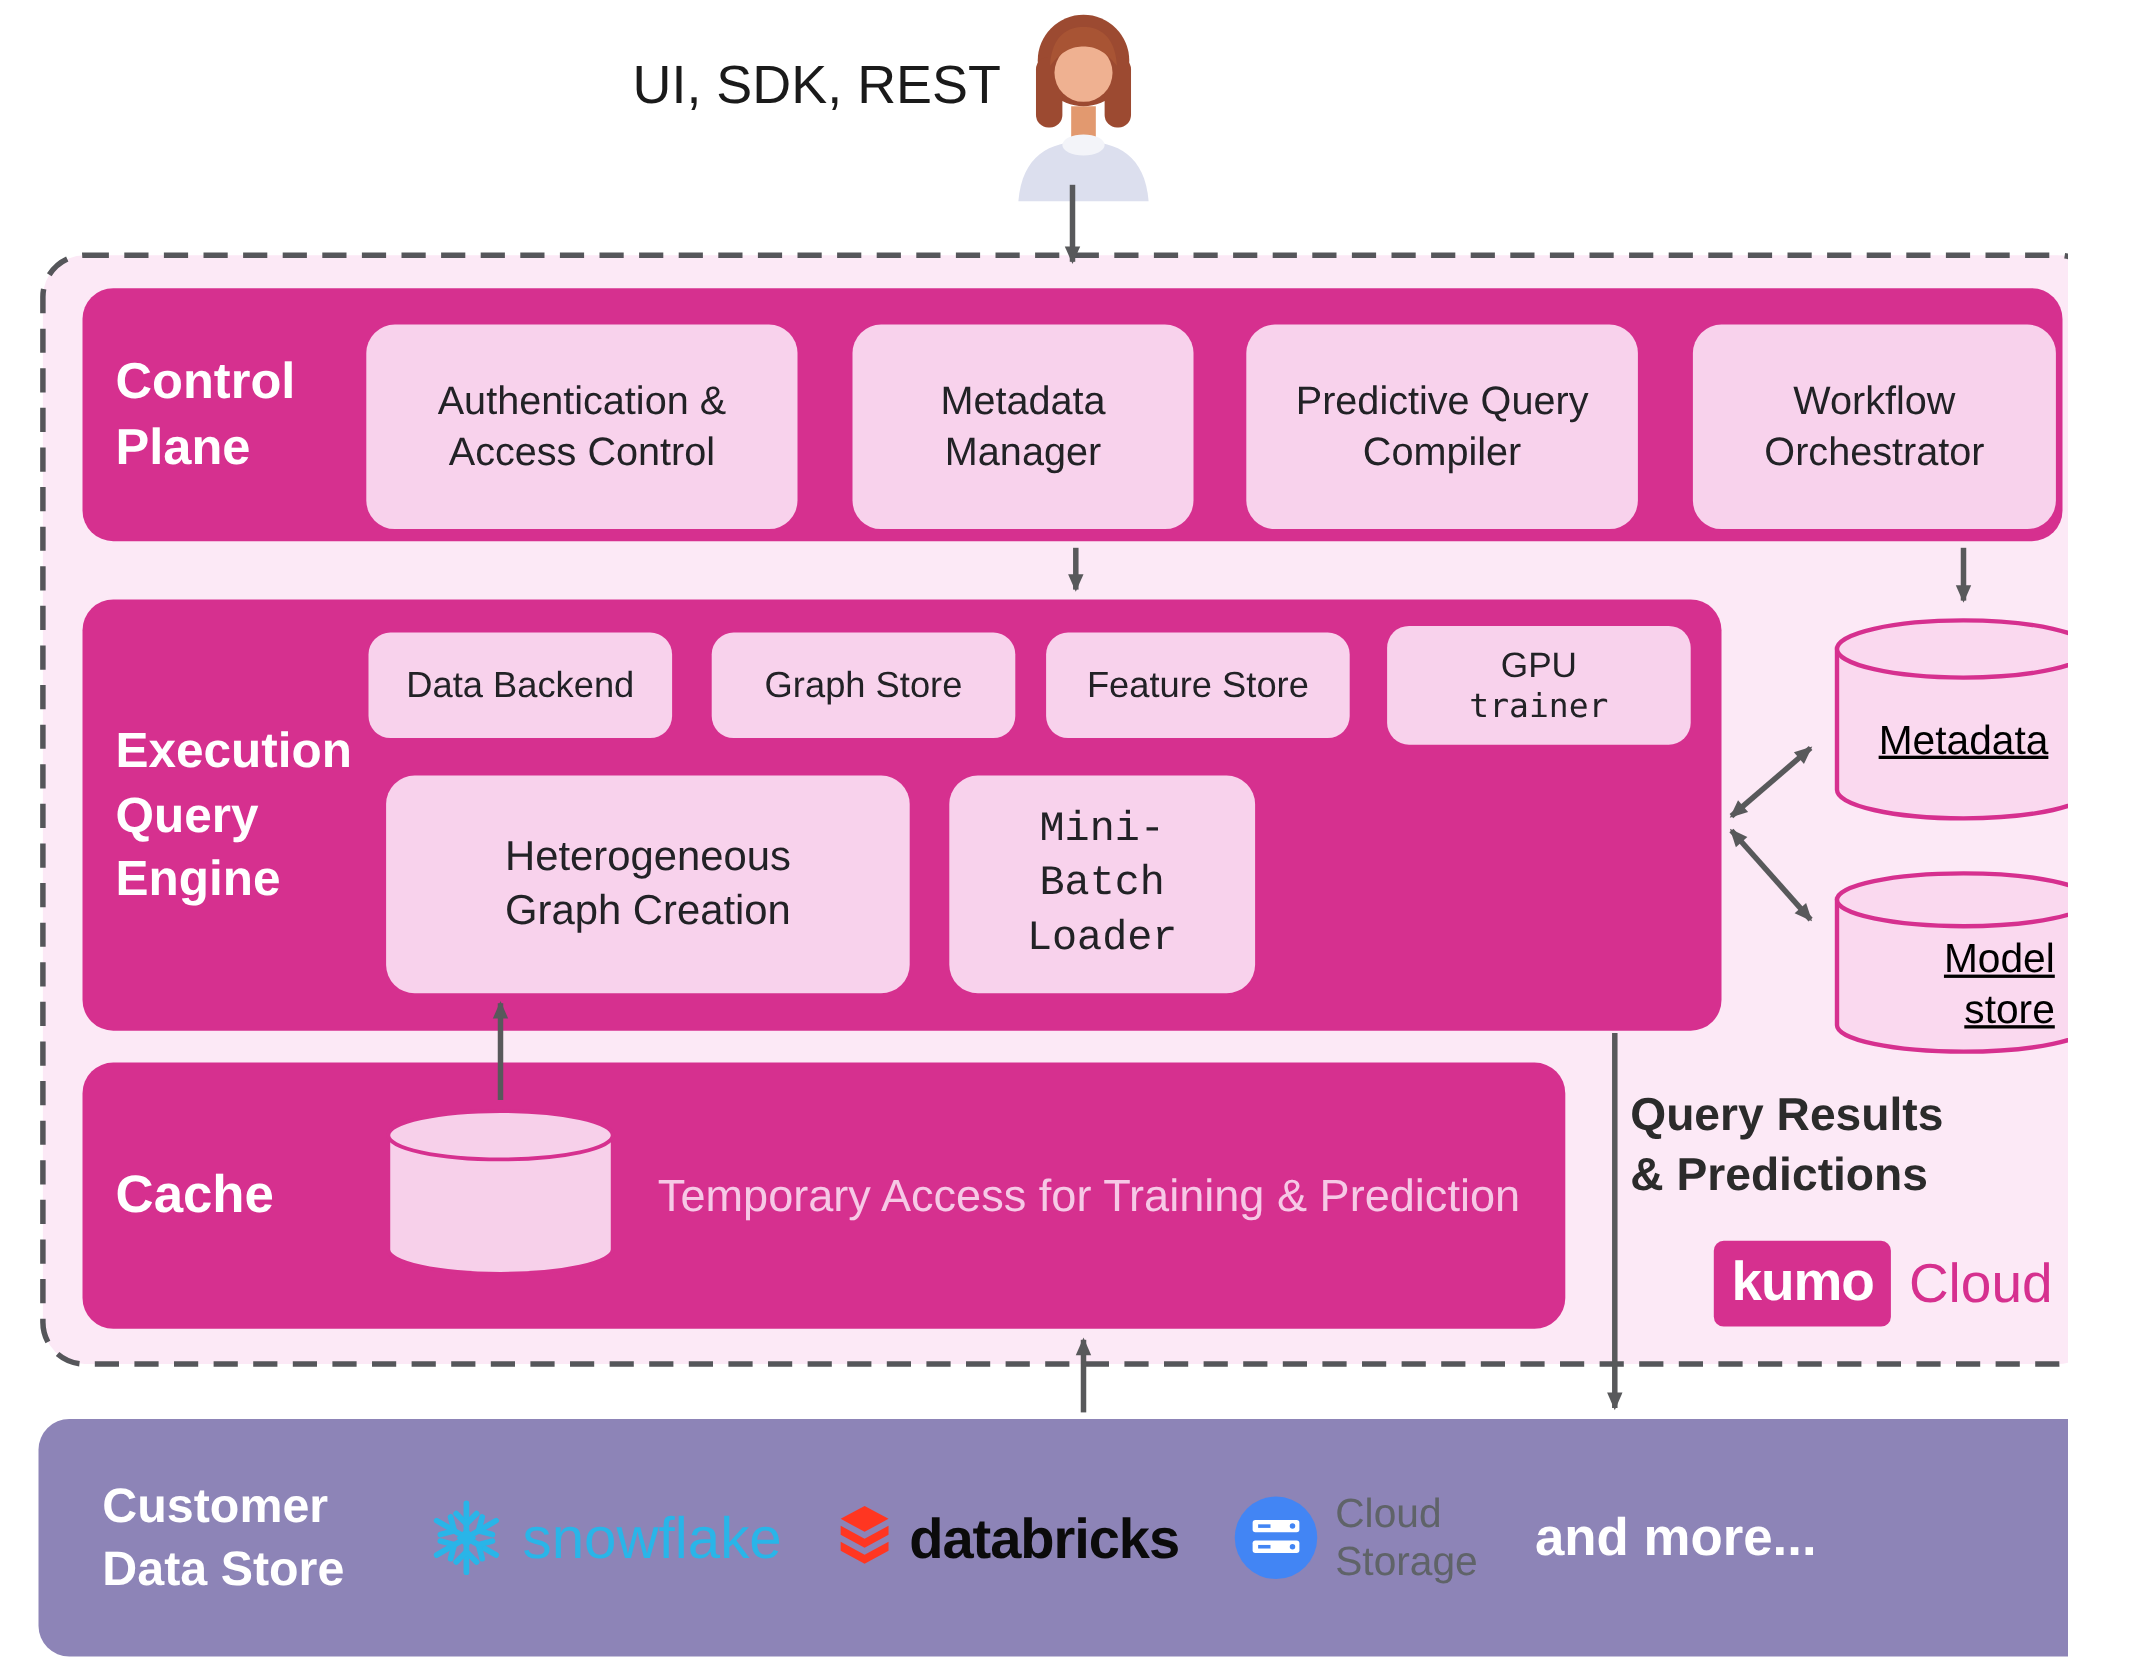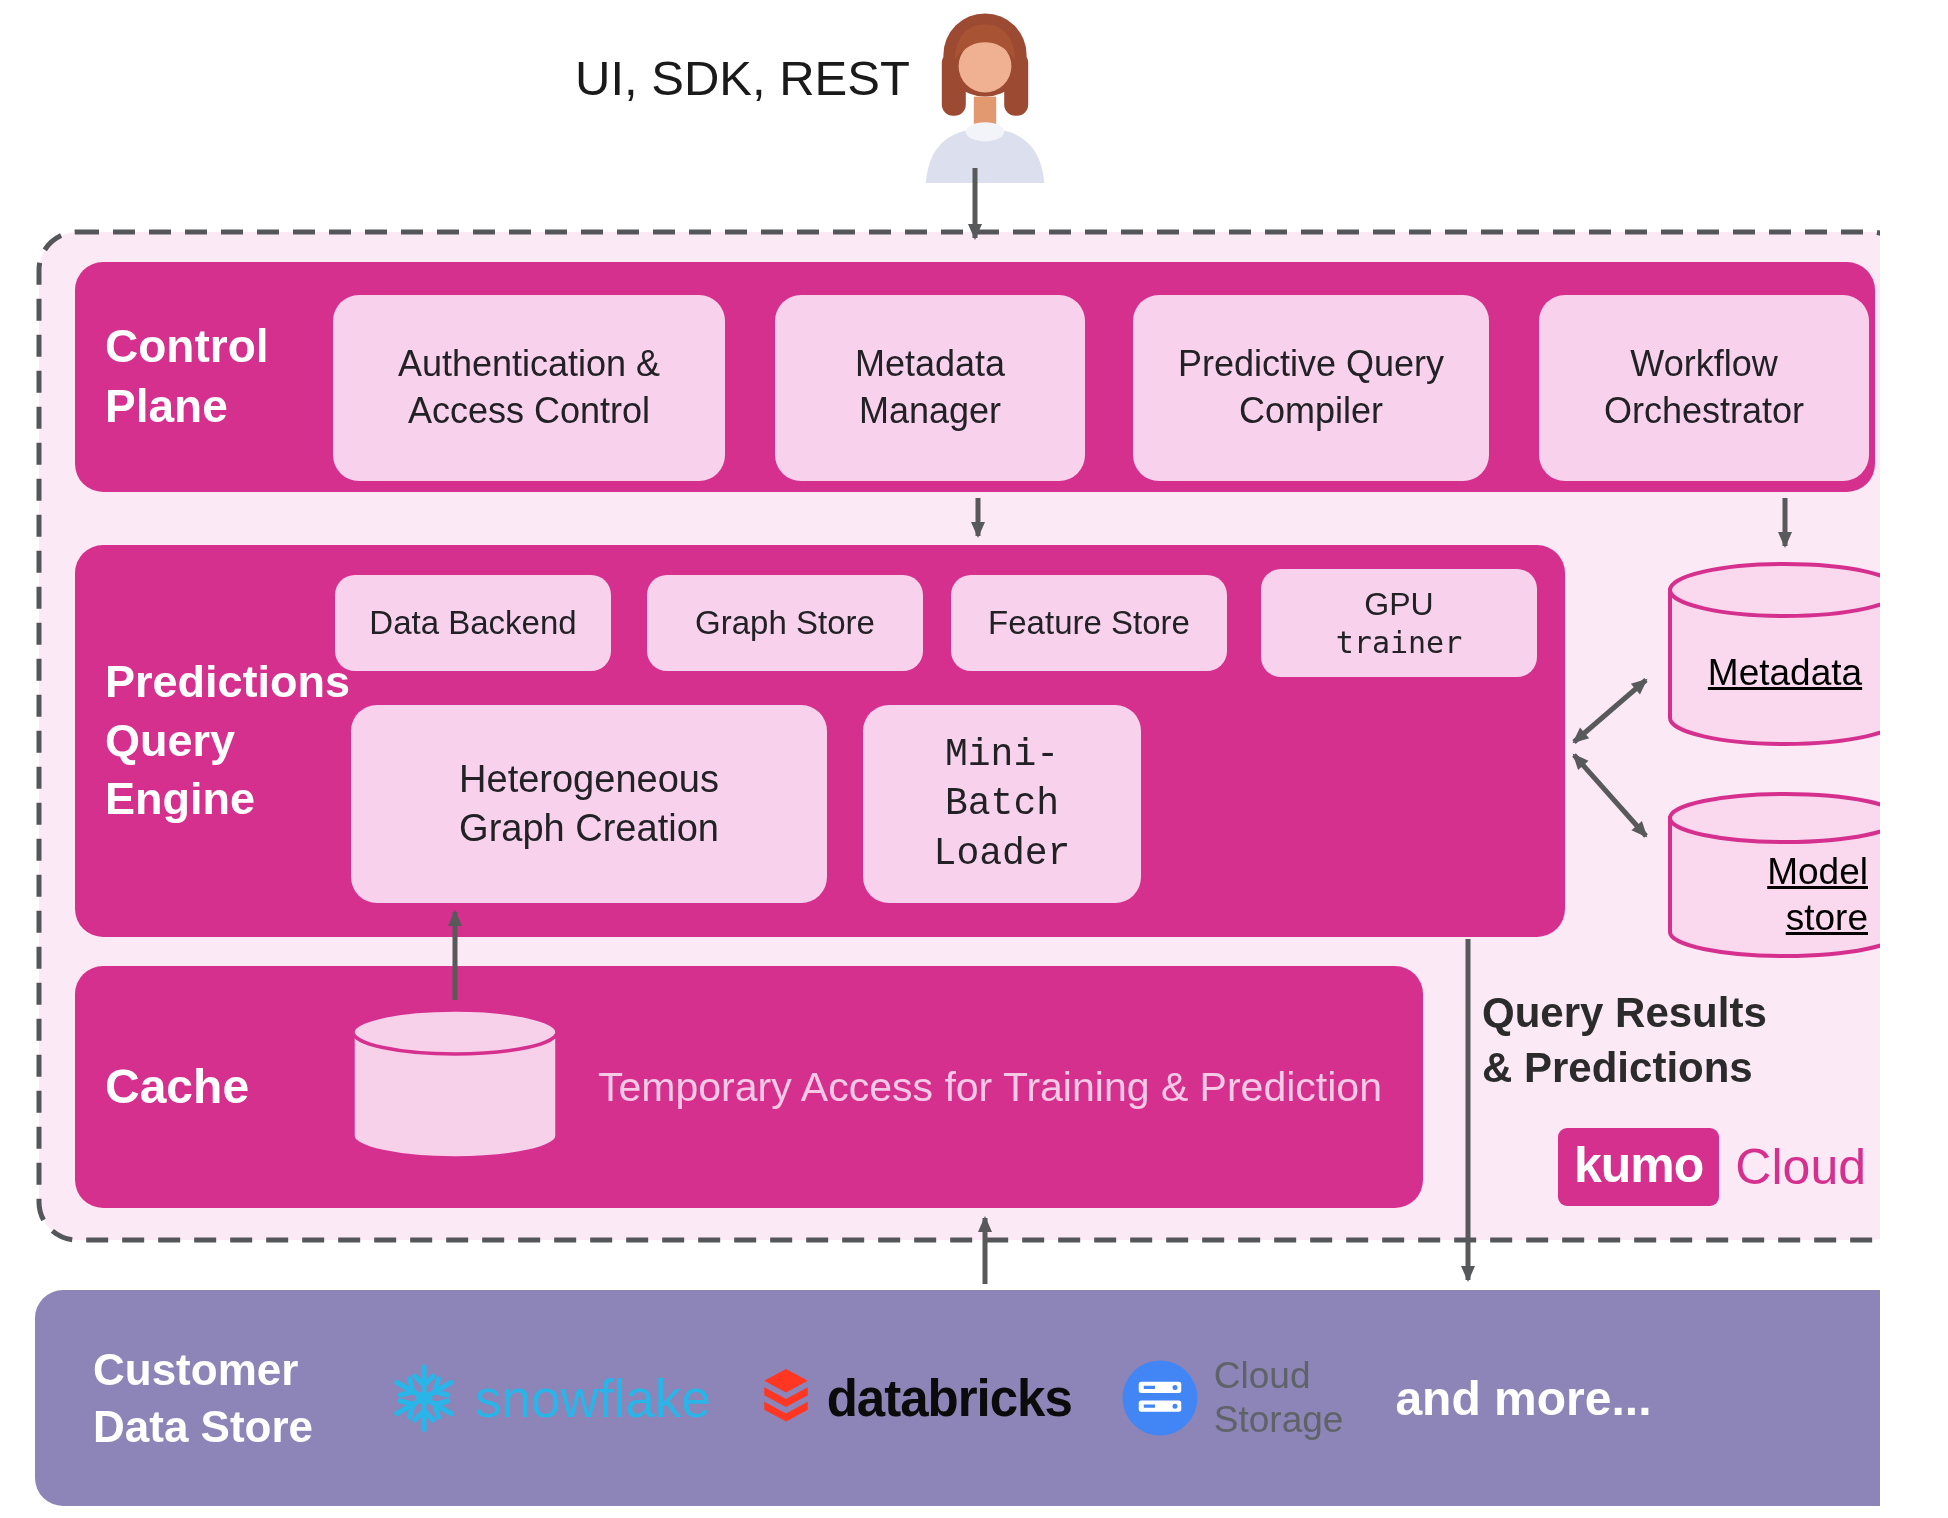--- a/index.html
+++ b/index.html
@@ -124,21 +124,21 @@
       </div>
       <div class="pinkbox cp-box cp-box-2">
         <span>Predictive Query Compiler</span>
       </div>
       <div class="pinkbox cp-box cp-box-3">
         <span>Workflow Orchestrator</span>
       </div>
     </div>
 
     <div class="section engine">
-      <div class="section-label eng-label">Predictions Query Engine</div>
+      <div class="section-label eng-label">Execution Query Engine</div>
       <div class="pinkbox small-box sb-0">
         <span>Data Backend</span>
       </div>
       <div class="pinkbox small-box sb-1">
         <span>Graph Store</span>
       </div>
       <div class="pinkbox small-box sb-2">
         <span>Feature Store</span>
       </div>
       <div class="pinkbox gpu-box">

